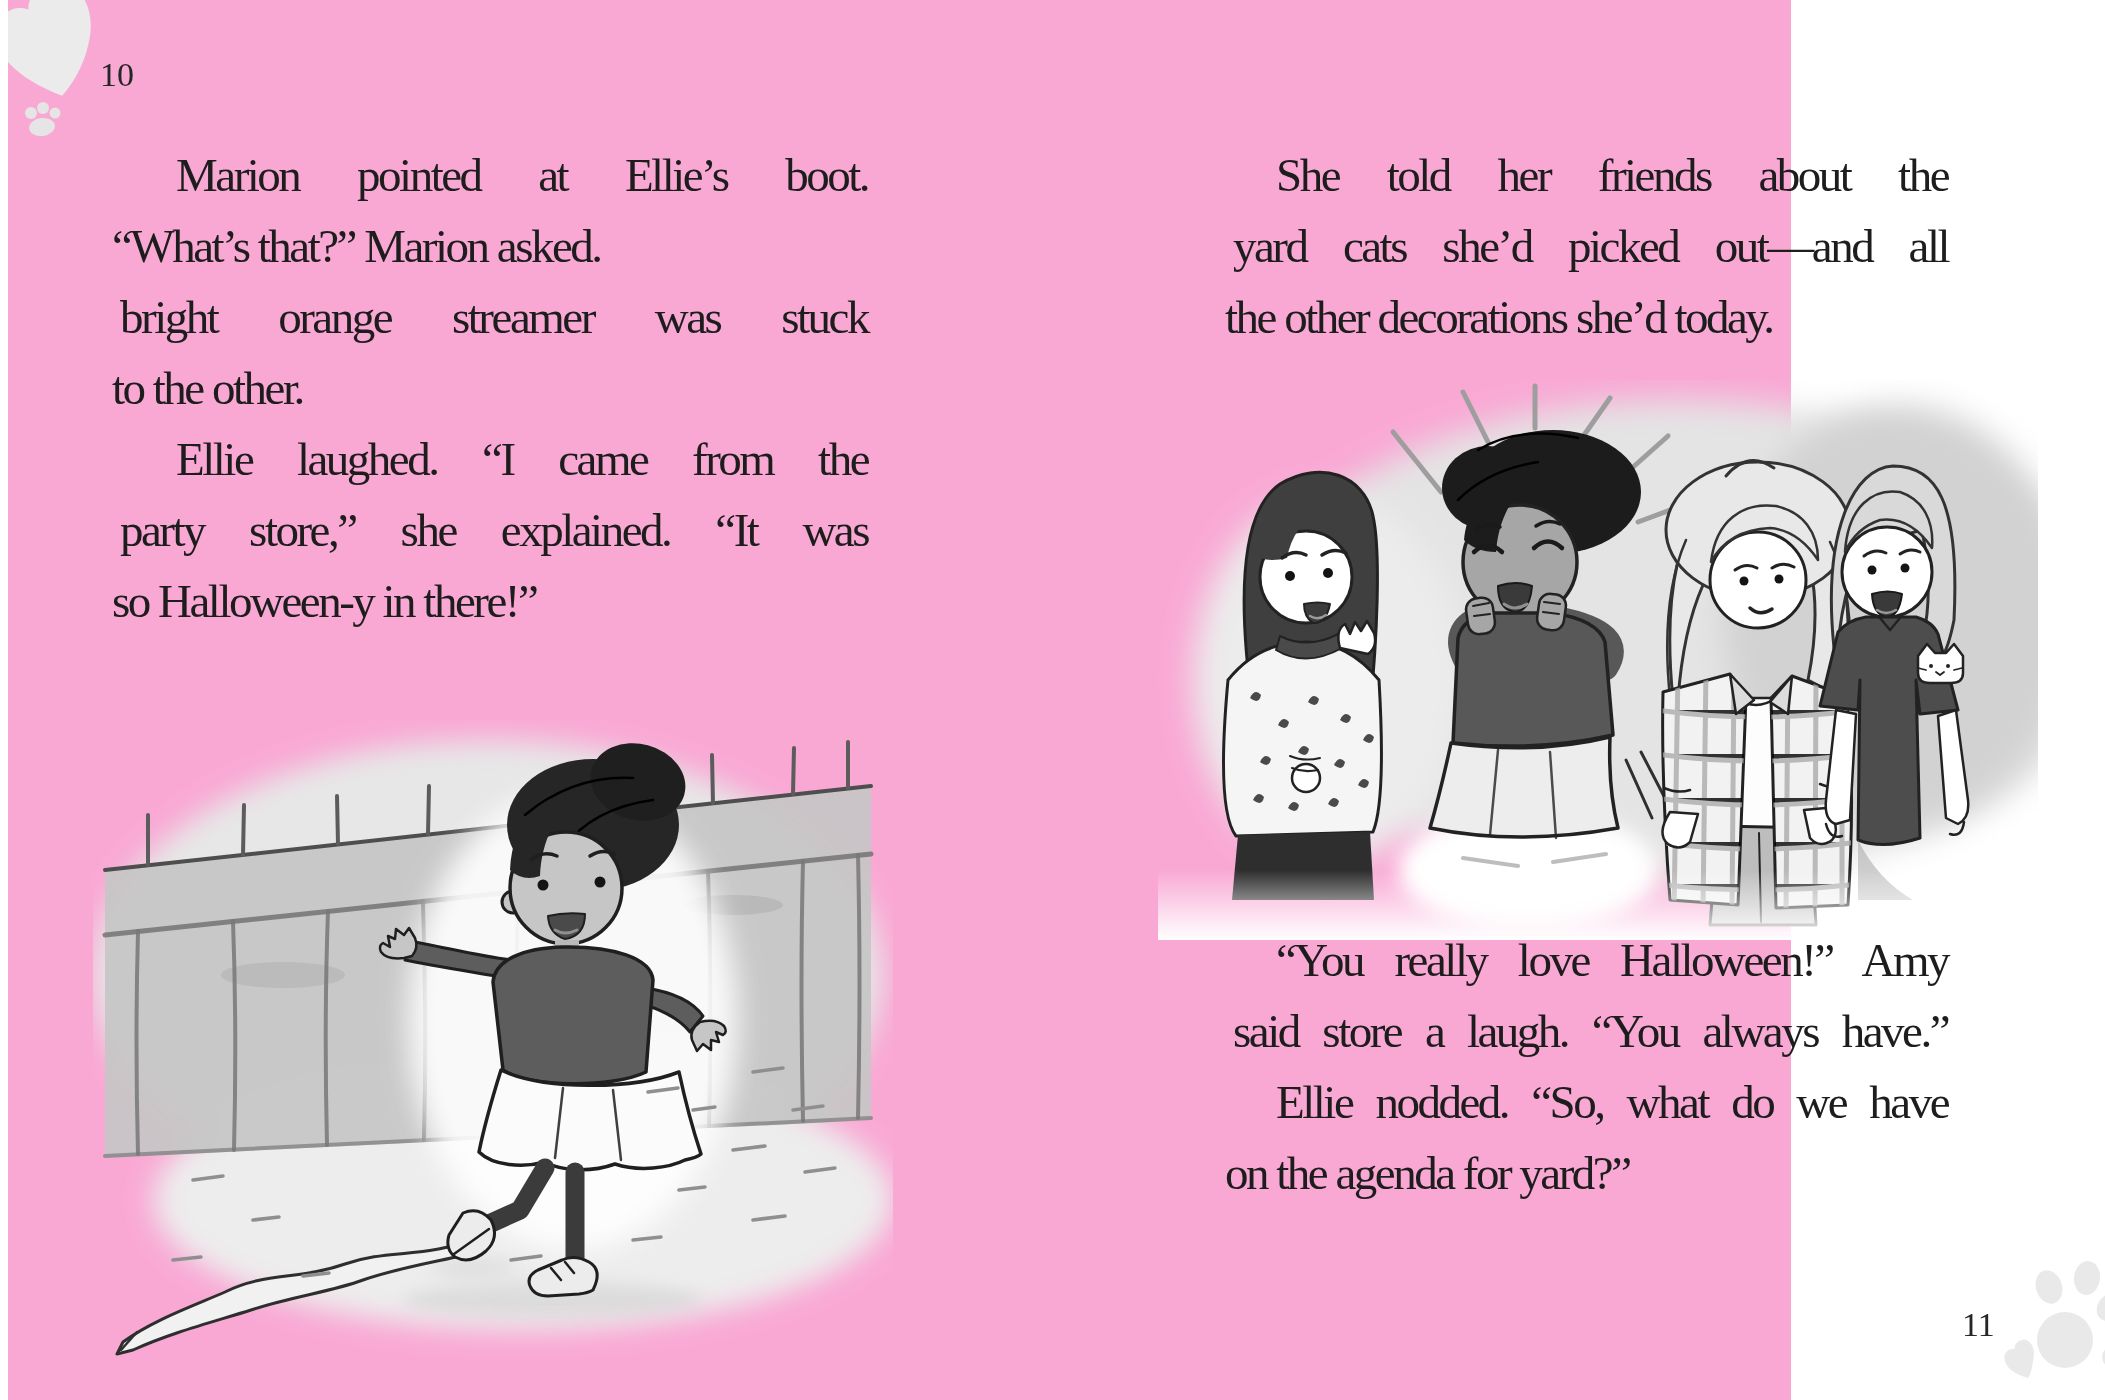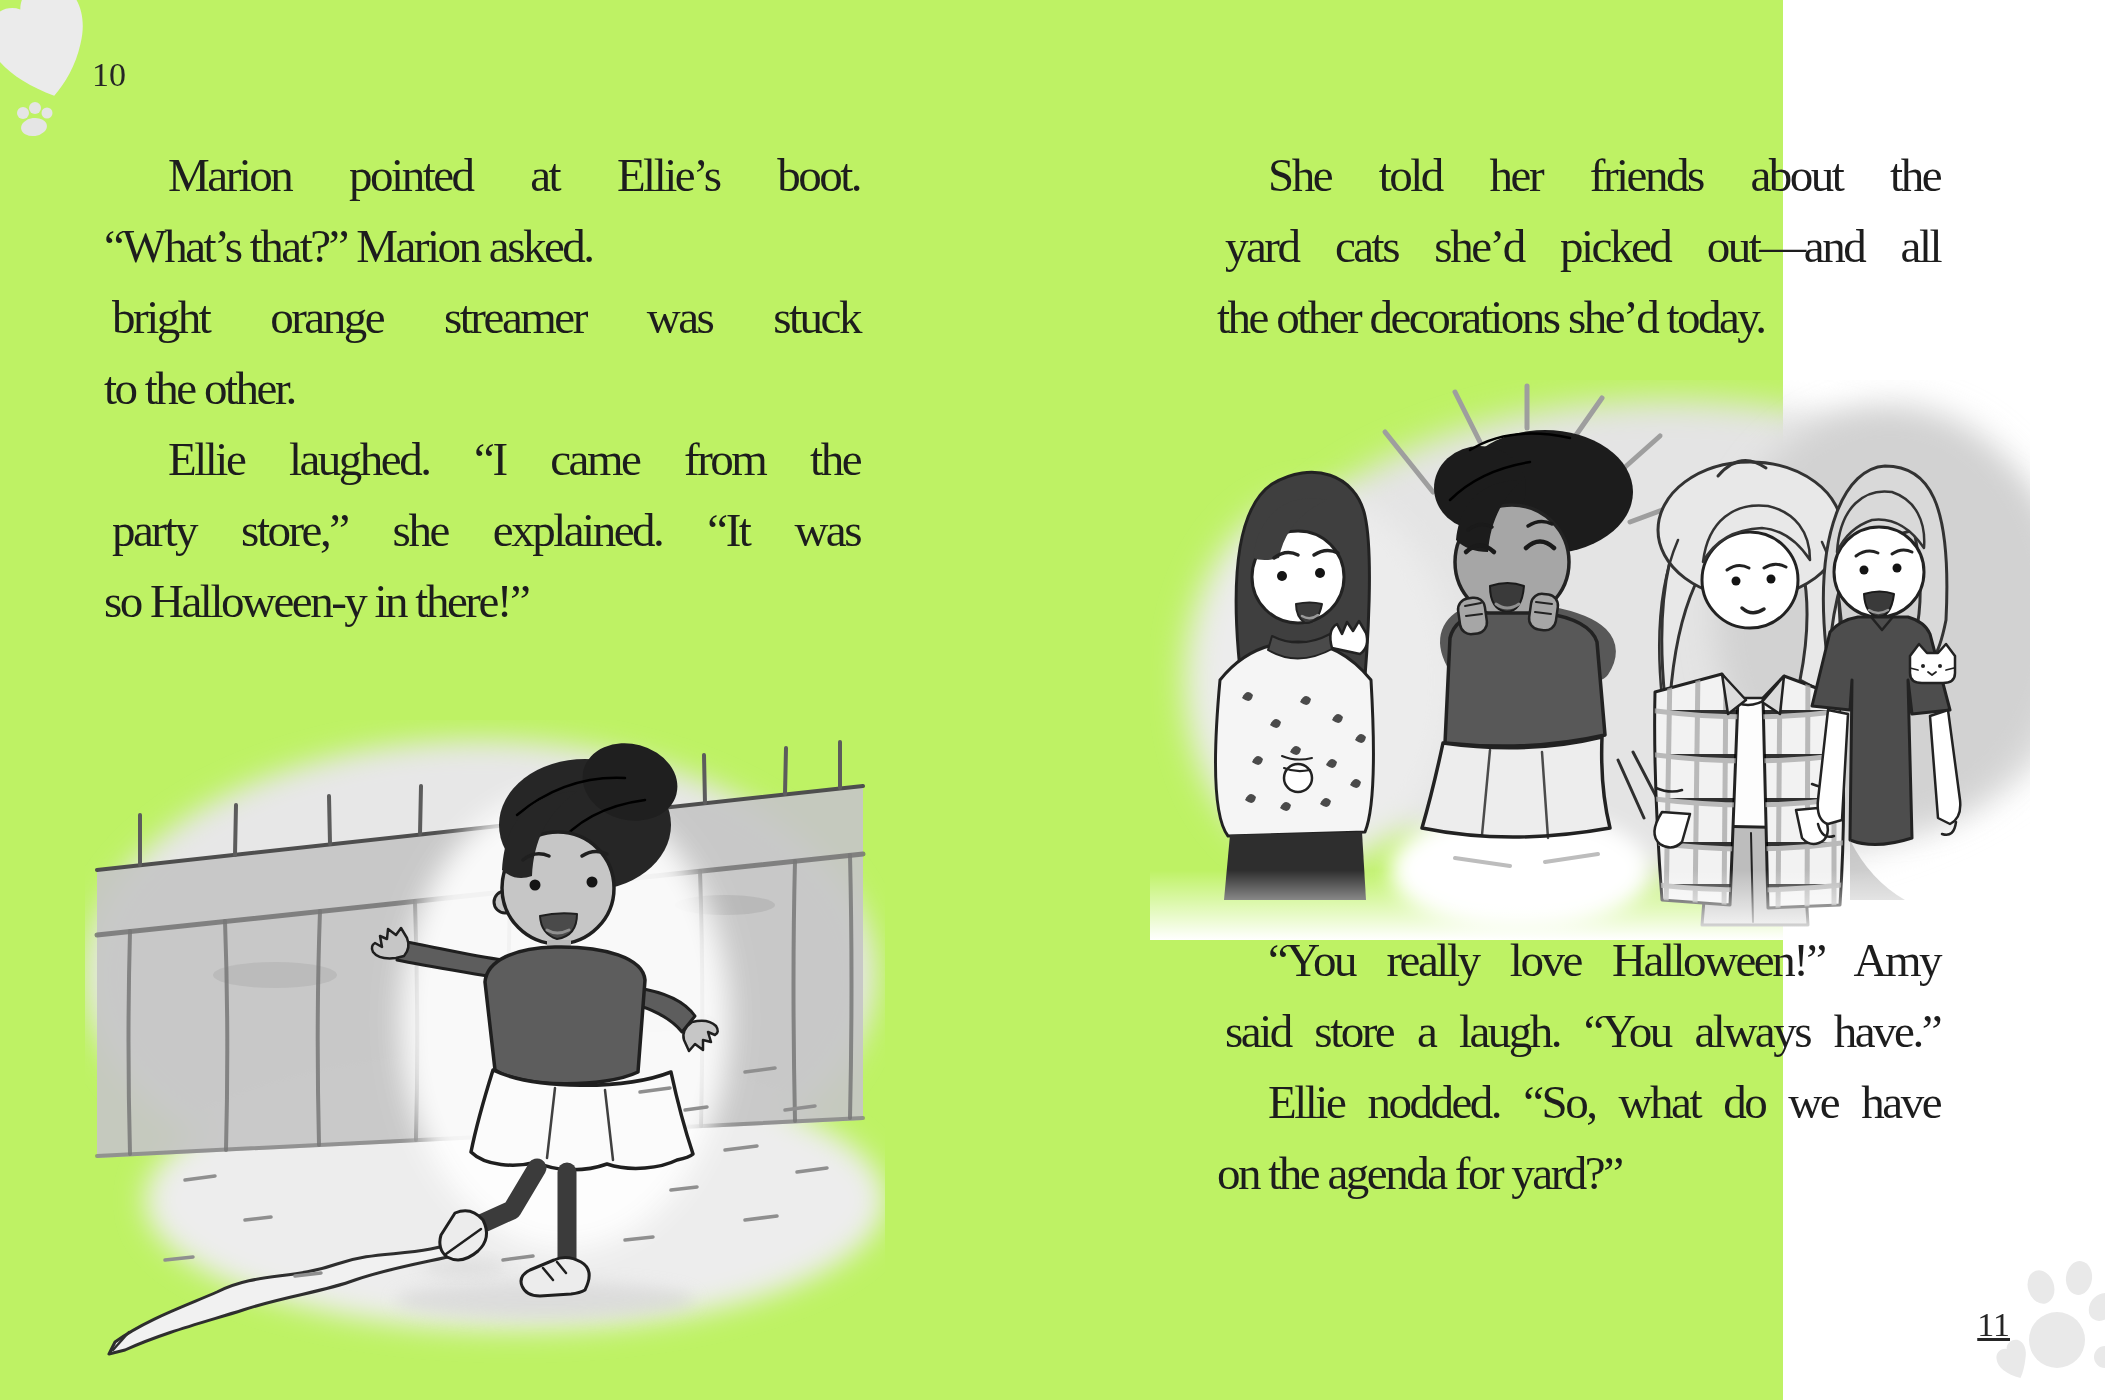--- a/index.html
+++ b/index.html
@@ -1,21 +1,21 @@
 <!DOCTYPE html>
 <html><head>
 <meta charset="utf-8">
 <style>
   html,body{margin:0;padding:0;}
   body{width:2105px;height:1400px;background:#ffffff;overflow:hidden;position:relative;
        font-family:"Liberation Serif","DejaVu Serif",serif;color:#1d1d1d;}
-  .stage{position:absolute;left:0;top:0;width:1783px;height:1400px;background:#bef264;}
+  .stage{position:absolute;left:8px;top:0;width:1783px;height:1400px;background:#f9a8d4;}
   .pagenum{position:absolute;font-size:34px;color:#262626;letter-spacing:0px;}
   #pn-left{left:92px;top:56px;}
-  #pn-right{left:1954px;top:1306px;width:56px;text-align:right;text-decoration:underline;}
+  #pn-right{left:1954px;top:1306px;width:56px;text-align:left;}
   .textblock{position:absolute;font-size:47px;letter-spacing:-2.5px;color:#1d1d1d;}
   .textblock .line{height:71px;line-height:71px;white-space:nowrap;}
   .textblock .line.fill{text-align:justify;text-align-last:justify;white-space:normal;margin-left:8px;}
   .tb-left{left:104px;top:140px;width:756px;}
   .tb-left .ind{padding-left:56px;}
   .tb-right-top{left:1217px;top:140px;width:723px;}
   .tb-right-bottom{left:1217px;top:925px;width:723px;}
   .tb-right-top .ind,.tb-right-bottom .ind{padding-left:43px;}
   .it{}
   .illo{position:absolute;}

